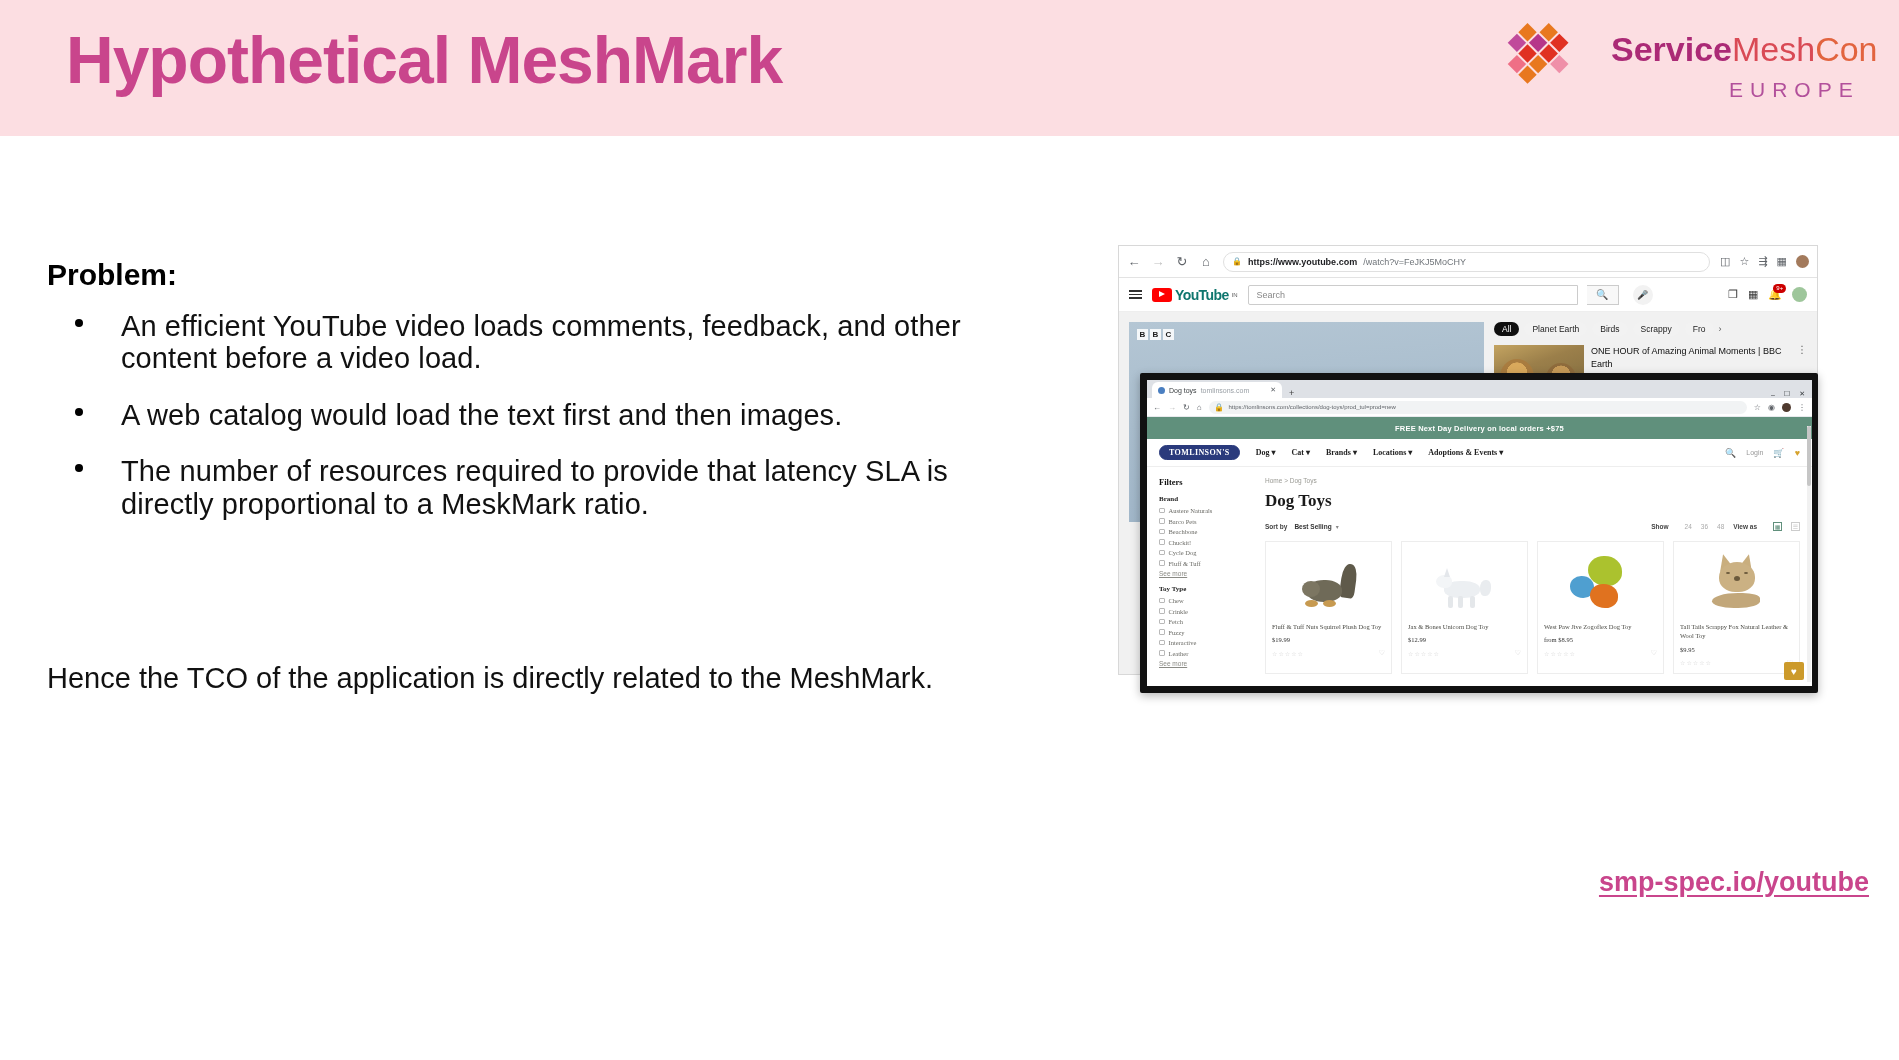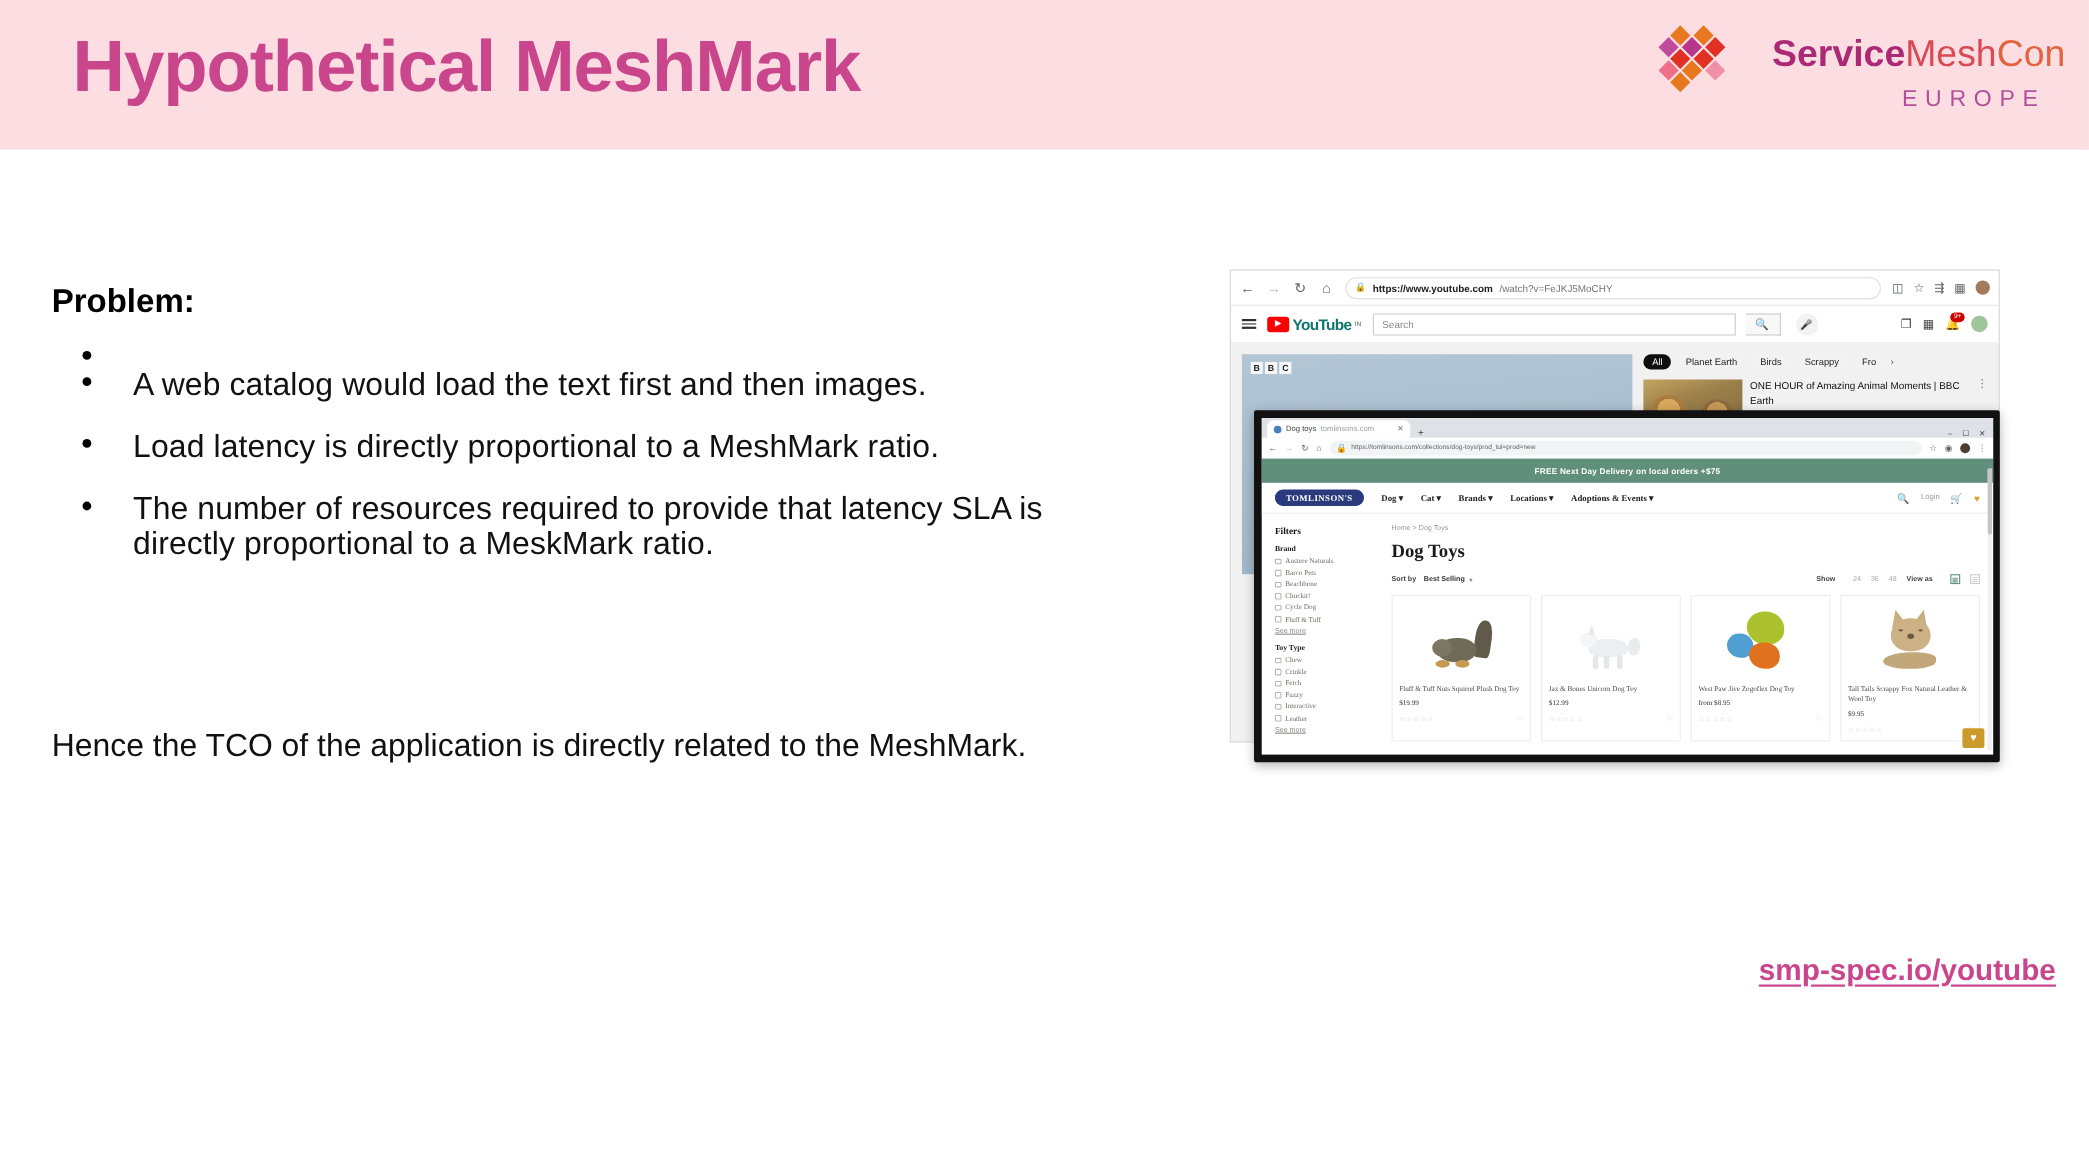--- a/index.html
+++ b/index.html
@@ -335,28 +335,25 @@
       <span class="lt-service">Service</span><span class="lt-mesh">Mesh</span><span class="lt-con">Con</span>
     </div>
     <div class="logo-sub">EUROPE</div>
   </div>
 
   <div class="problem-heading">Problem:</div>
 
   <div class="bullets">
     <div class="bullet">
       <span class="dot"></span>
+      <span class="txt">An efficient YouTube video loads comments, feedback, and other content before a video load.</span>
     </div>
     <div class="bullet">
       <span class="dot"></span>
       <span class="txt">A web catalog would load the text first and then images.</span>
-    </div>
-    <div class="bullet">
-      <span class="dot"></span>
-      <span class="txt">Load latency is directly proportional to a MeshMark ratio.</span>
     </div>
     <div class="bullet">
       <span class="dot"></span>
       <span class="txt">The number of resources required to provide that latency SLA is directly proportional to a MeskMark ratio.</span>
     </div>
   </div>
 
   <div class="closing">Hence the TCO of the application is directly related to the MeshMark.</div>
 
   <a class="footer-link" href="#">smp-spec.io/youtube</a>

